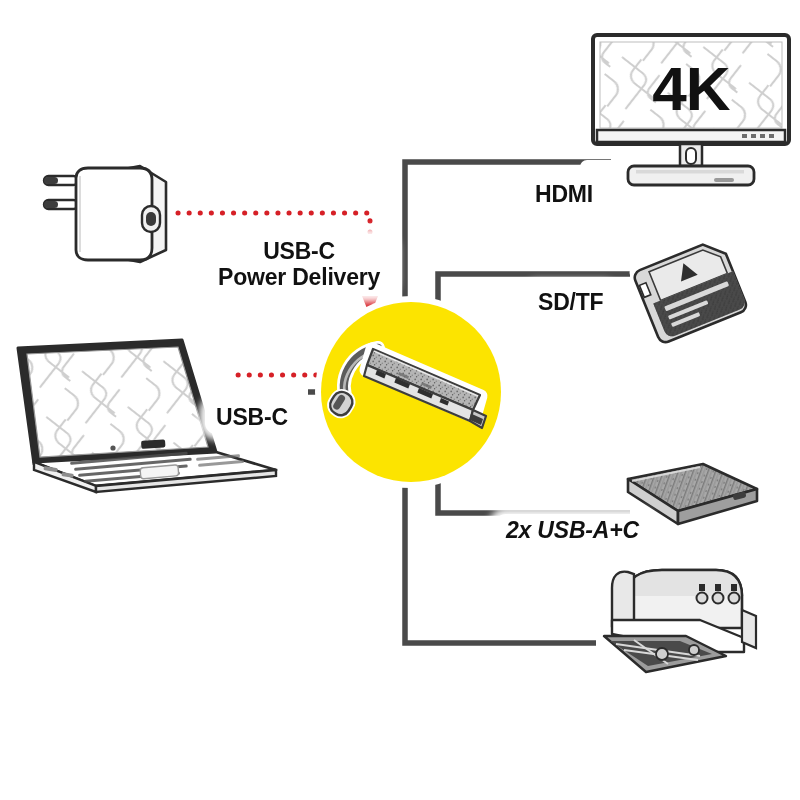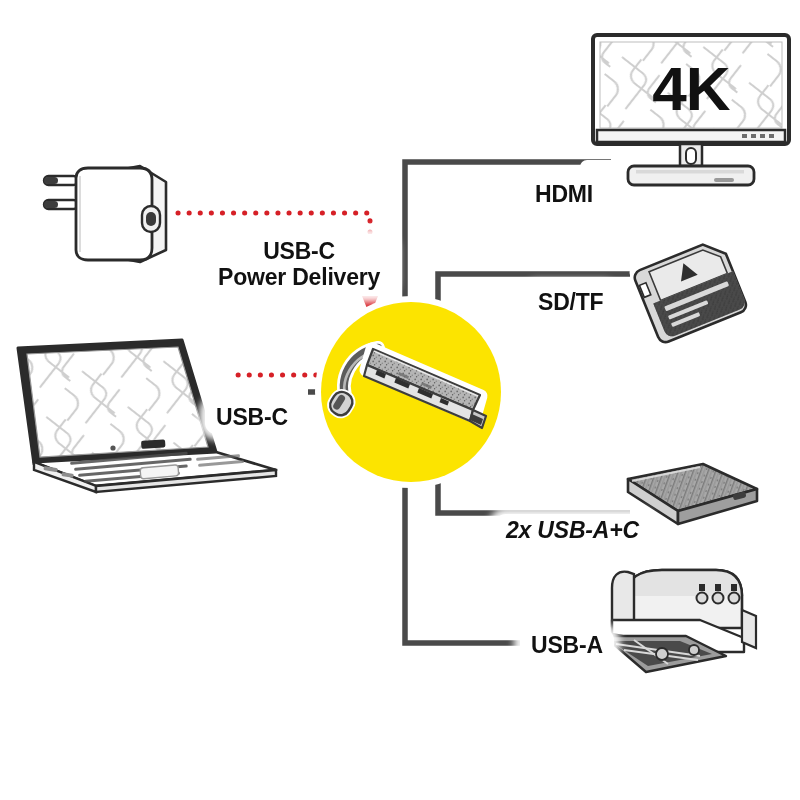--- a/index.html
+++ b/index.html
@@ -286,18 +286,17 @@
       <g fill="#8d8d8d">
         <rect x="44" y="466" width="14" height="4" rx="1.5" transform="rotate(9 44 466)"></rect>
         <rect x="62" y="472" width="12" height="4" rx="1.5" transform="rotate(9 62 472)"></rect>
       </g>
     </g>
   </svg>
 
   <div class="lbl lbl-hdmi">HDMI</div>
   <div class="lbl lbl-sdtf">SD/TF</div>
   <div class="lbl lbl-usbac">2x USB-A+C</div>
-  <div class="lbl lbl-usba">USB-A</div>
   <div class="lbl lbl-usbc">USB-C</div>
   <div class="lbl lbl-pd">USB-C
 Power Delivery</div>
 
 </div>
 
 </body></html>

